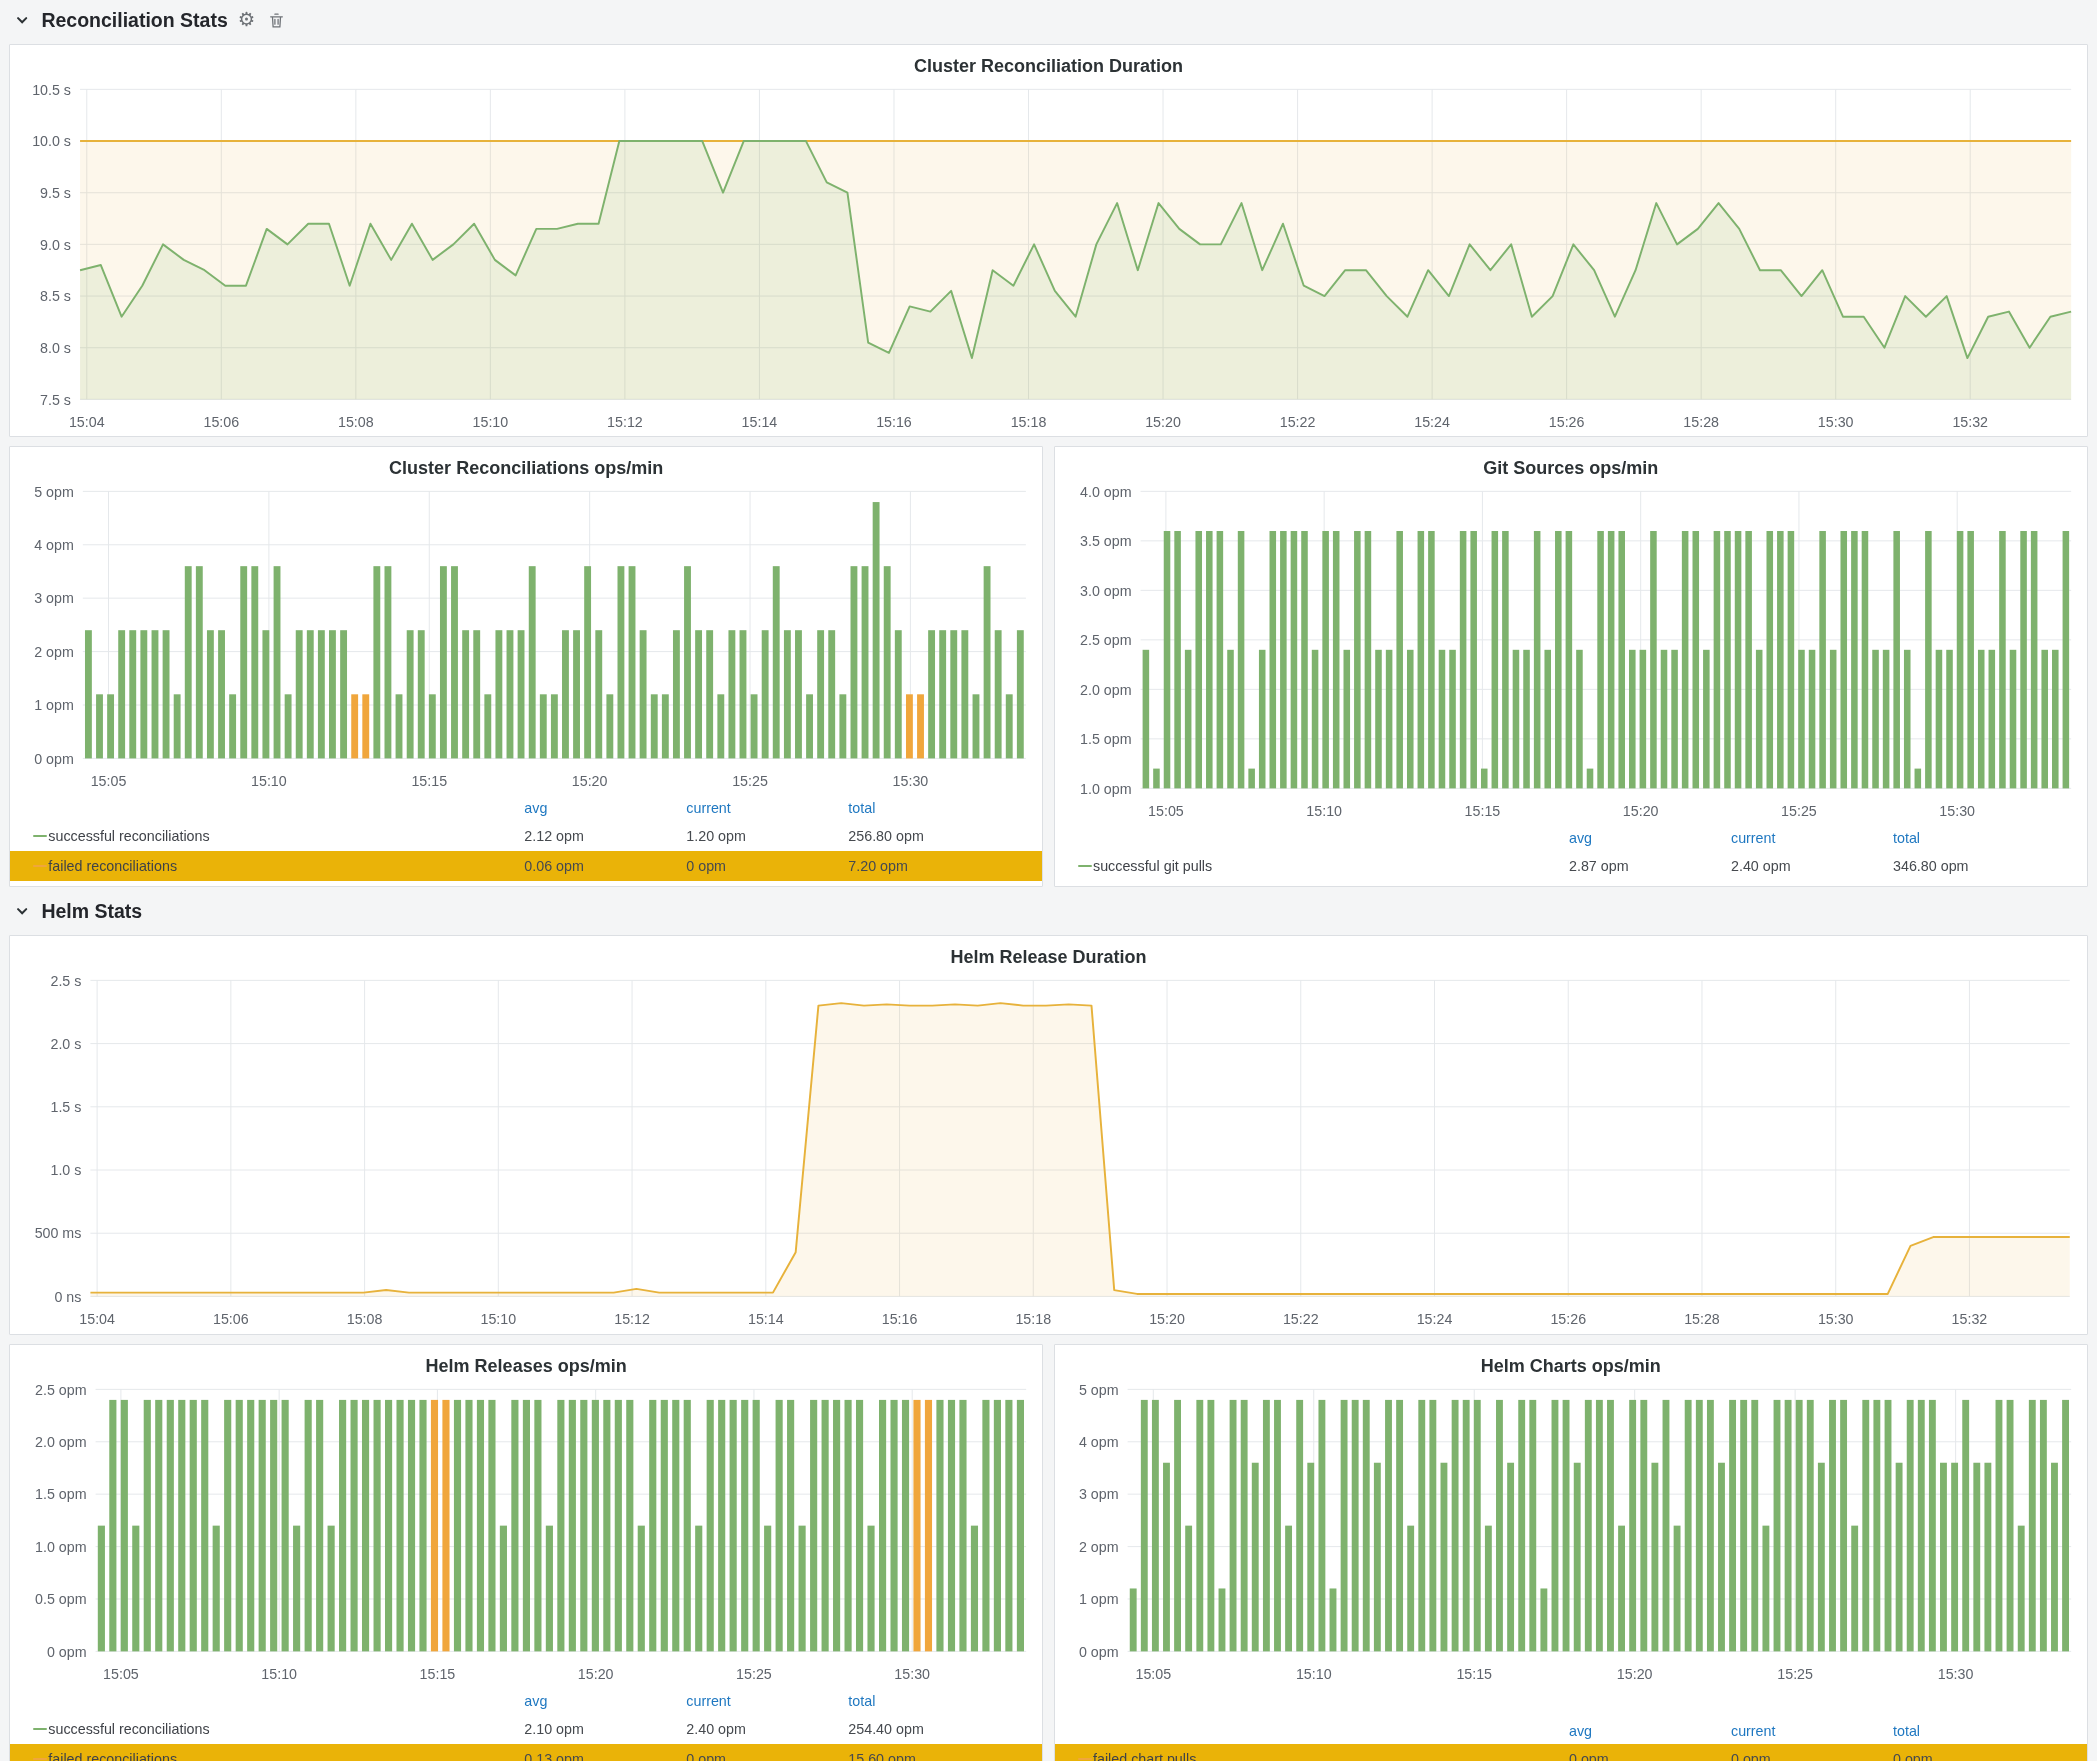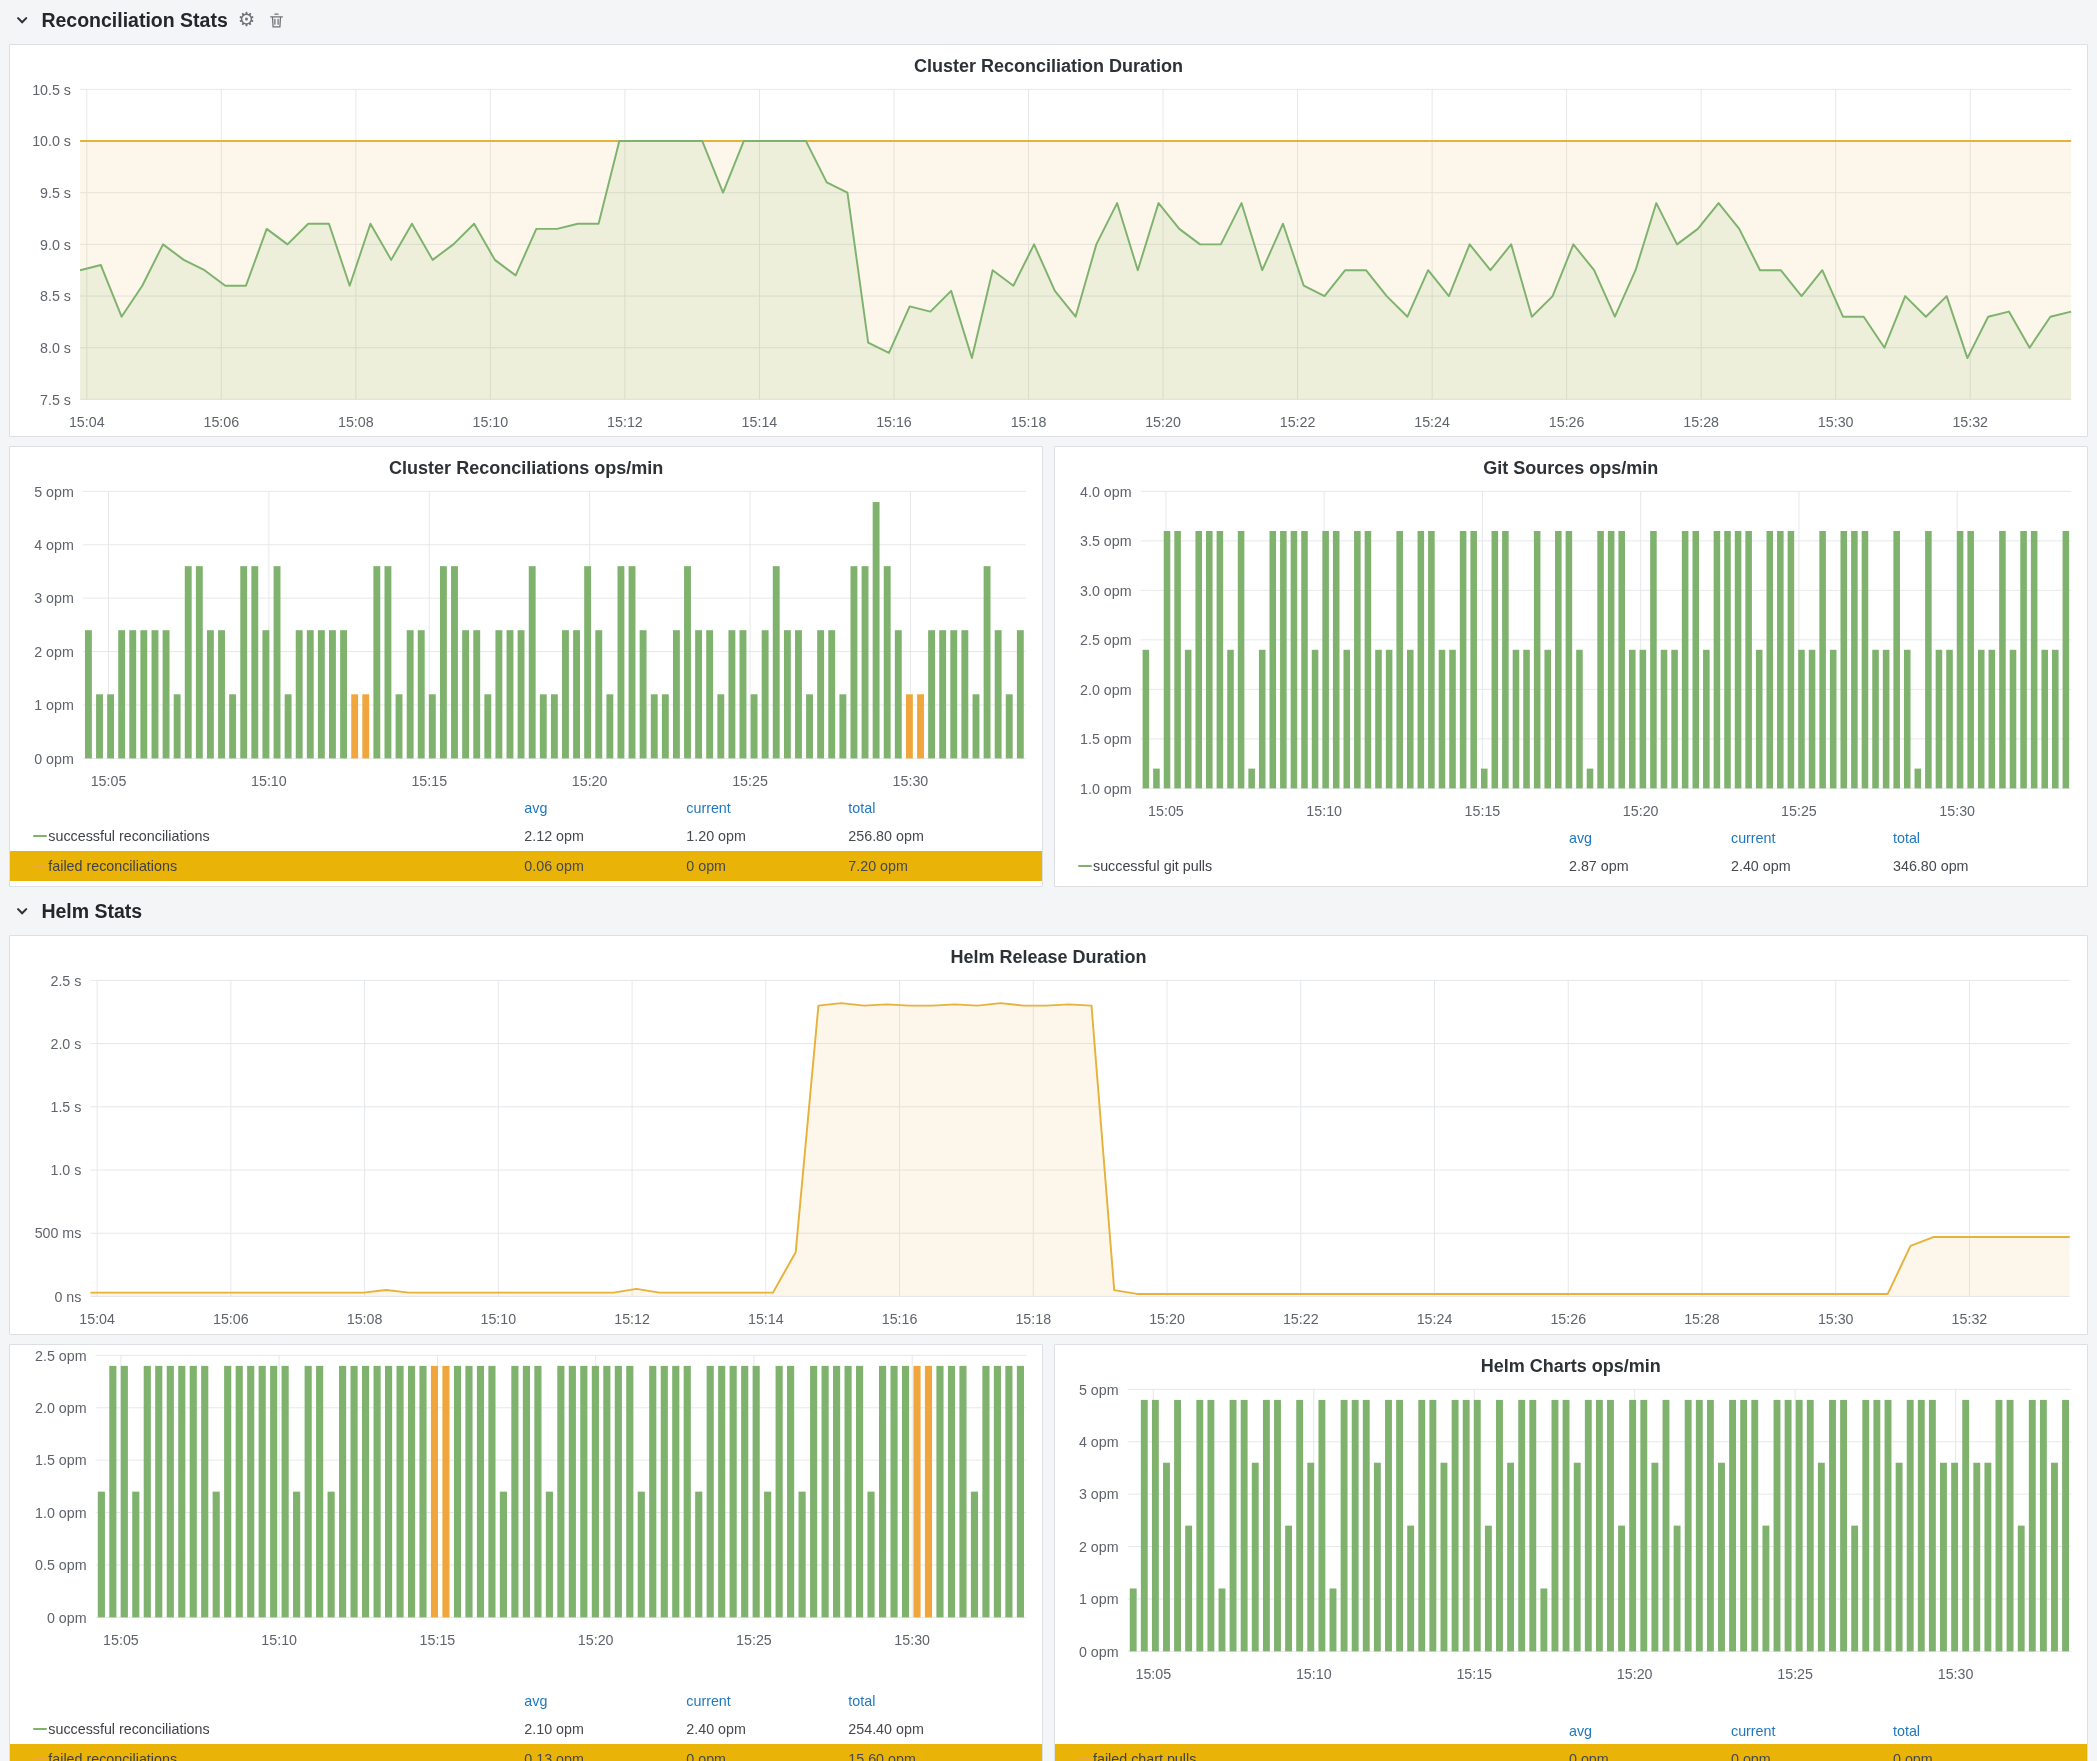--- a/index.html
+++ b/index.html
@@ -450,20 +450,21 @@
           <line x1="3023.135135135135" x2="3023.135135135135" y1="16" y2="504" stroke="#e4e7ea" stroke-width="1.5"></line>
           <text x="3023.135135135135" y="546" text-anchor="middle">15:32</text>
           <path d="M122.0,498.1L157.1,498.1L192.3,498.1L227.4,498.1L262.5,498.1L297.6,498.1L332.8,498.1L367.9,498.1L403.0,498.1L438.1,498.1L473.3,498.1L508.4,498.1L543.5,498.1L578.6,494.2L613.8,498.1L648.9,498.1L684.0,498.1L719.1,498.1L754.3,498.1L789.4,498.1L824.5,498.1L859.7,498.1L894.8,498.1L929.9,498.1L965.0,492.3L1000.2,498.1L1035.3,498.1L1070.4,498.1L1105.5,498.1L1140.7,498.1L1175.8,498.1L1210.9,435.7L1246.0,55.0L1281.2,51.1L1316.3,55.0L1351.4,53.1L1386.6,55.0L1421.7,55.0L1456.8,53.1L1491.9,55.0L1527.1,51.1L1562.2,55.0L1597.3,55.0L1632.4,53.1L1667.6,55.0L1702.7,494.2L1737.8,500.1L1772.9,500.1L1808.1,500.1L1843.2,500.1L1878.3,500.1L1913.4,500.1L1948.6,500.1L1983.7,500.1L2018.8,500.1L2054.0,500.1L2089.1,500.1L2124.2,500.1L2159.3,500.1L2194.5,500.1L2229.6,500.1L2264.7,500.1L2299.8,500.1L2335.0,500.1L2370.1,500.1L2405.2,500.1L2440.3,500.1L2475.5,500.1L2510.6,500.1L2545.7,500.1L2580.9,500.1L2616.0,500.1L2651.1,500.1L2686.2,500.1L2721.4,500.1L2756.5,500.1L2791.6,500.1L2826.7,500.1L2861.9,500.1L2897.0,500.1L2932.1,425.9L2967.2,412.3L3002.4,412.3L3037.5,412.3L3072.6,412.3L3107.7,412.3L3142.9,412.3L3178.0,412.3L3178,504L122,504Z" fill="rgba(231,178,59,0.10)" stroke="none"></path>
           <path d="M122.0,498.1L157.1,498.1L192.3,498.1L227.4,498.1L262.5,498.1L297.6,498.1L332.8,498.1L367.9,498.1L403.0,498.1L438.1,498.1L473.3,498.1L508.4,498.1L543.5,498.1L578.6,494.2L613.8,498.1L648.9,498.1L684.0,498.1L719.1,498.1L754.3,498.1L789.4,498.1L824.5,498.1L859.7,498.1L894.8,498.1L929.9,498.1L965.0,492.3L1000.2,498.1L1035.3,498.1L1070.4,498.1L1105.5,498.1L1140.7,498.1L1175.8,498.1L1210.9,435.7L1246.0,55.0L1281.2,51.1L1316.3,55.0L1351.4,53.1L1386.6,55.0L1421.7,55.0L1456.8,53.1L1491.9,55.0L1527.1,51.1L1562.2,55.0L1597.3,55.0L1632.4,53.1L1667.6,55.0L1702.7,494.2L1737.8,500.1L1772.9,500.1L1808.1,500.1L1843.2,500.1L1878.3,500.1L1913.4,500.1L1948.6,500.1L1983.7,500.1L2018.8,500.1L2054.0,500.1L2089.1,500.1L2124.2,500.1L2159.3,500.1L2194.5,500.1L2229.6,500.1L2264.7,500.1L2299.8,500.1L2335.0,500.1L2370.1,500.1L2405.2,500.1L2440.3,500.1L2475.5,500.1L2510.6,500.1L2545.7,500.1L2580.9,500.1L2616.0,500.1L2651.1,500.1L2686.2,500.1L2721.4,500.1L2756.5,500.1L2791.6,500.1L2826.7,500.1L2861.9,500.1L2897.0,500.1L2932.1,425.9L2967.2,412.3L3002.4,412.3L3037.5,412.3L3072.6,412.3L3107.7,412.3L3142.9,412.3L3178.0,412.3" fill="none" stroke="#E7B23B" stroke-width="3" stroke-linejoin="round"></path>
         </svg>
       </div>
   </div>
 
   <div class="row2 row-helm">
     <div class="panel">
+      <div class="panel-title">Helm Releases ops/min</div>
       <div class="chart">
           <svg width="1033" height="310" viewBox="0 0 1593 478">
             <line x1="132" x2="1567" y1="420" y2="420" stroke="#e4e7ea" stroke-width="1.5"></line>
             <text x="118" y="428" text-anchor="end">0 opm</text>
             <line x1="132" x2="1567" y1="339.2" y2="339.2" stroke="#e4e7ea" stroke-width="1.5"></line>
             <text x="118" y="347.2" text-anchor="end">0.5 opm</text>
             <line x1="132" x2="1567" y1="258.4" y2="258.4" stroke="#e4e7ea" stroke-width="1.5"></line>
             <text x="118" y="266.4" text-anchor="end">1.0 opm</text>
             <line x1="132" x2="1567" y1="177.60000000000002" y2="177.60000000000002" stroke="#e4e7ea" stroke-width="1.5"></line>
             <text x="118" y="185.60000000000002" text-anchor="end">1.5 opm</text>

